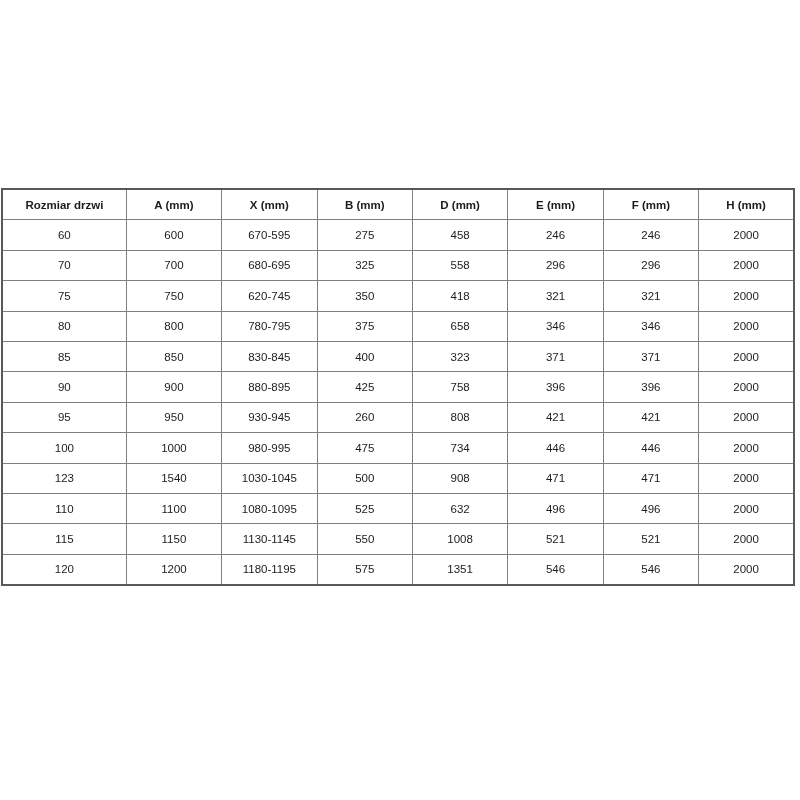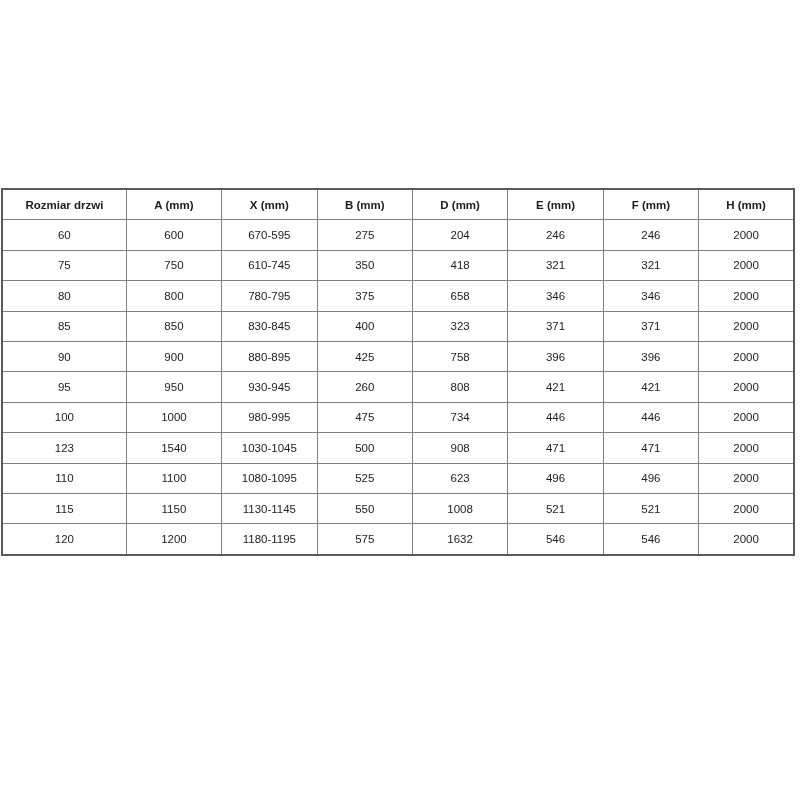--- a/index.html
+++ b/index.html
@@ -61,29 +61,39 @@
           <th>F (mm)</th>
           <th>H (mm)</th>
         </tr>
     </thead>
     <tbody>
         <tr>
           <td>60</td>
           <td>600</td>
           <td>670-595</td>
           <td>275</td>
-          <td>204</td>
+          <td>458</td>
           <td>246</td>
           <td>246</td>
           <td>2000</td>
         </tr>
         <tr>
+          <td>70</td>
+          <td>700</td>
+          <td>680-695</td>
+          <td>325</td>
+          <td>558</td>
+          <td>296</td>
+          <td>296</td>
+          <td>2000</td>
+        </tr>
+        <tr>
           <td>75</td>
           <td>750</td>
-          <td>610-745</td>
+          <td>620-745</td>
           <td>350</td>
           <td>418</td>
           <td>321</td>
           <td>321</td>
           <td>2000</td>
         </tr>
         <tr>
           <td>80</td>
           <td>800</td>
           <td>780-795</td>
@@ -141,40 +151,40 @@
           <td>908</td>
           <td>471</td>
           <td>471</td>
           <td>2000</td>
         </tr>
         <tr>
           <td>110</td>
           <td>1100</td>
           <td>1080-1095</td>
           <td>525</td>
-          <td>623</td>
+          <td>632</td>
           <td>496</td>
           <td>496</td>
           <td>2000</td>
         </tr>
         <tr>
           <td>115</td>
           <td>1150</td>
           <td>1130-1145</td>
           <td>550</td>
           <td>1008</td>
           <td>521</td>
           <td>521</td>
           <td>2000</td>
         </tr>
         <tr>
           <td>120</td>
           <td>1200</td>
           <td>1180-1195</td>
           <td>575</td>
-          <td>1632</td>
+          <td>1351</td>
           <td>546</td>
           <td>546</td>
           <td>2000</td>
         </tr>
       </tbody>
   </table>
 </div>
 
 </body></html>

